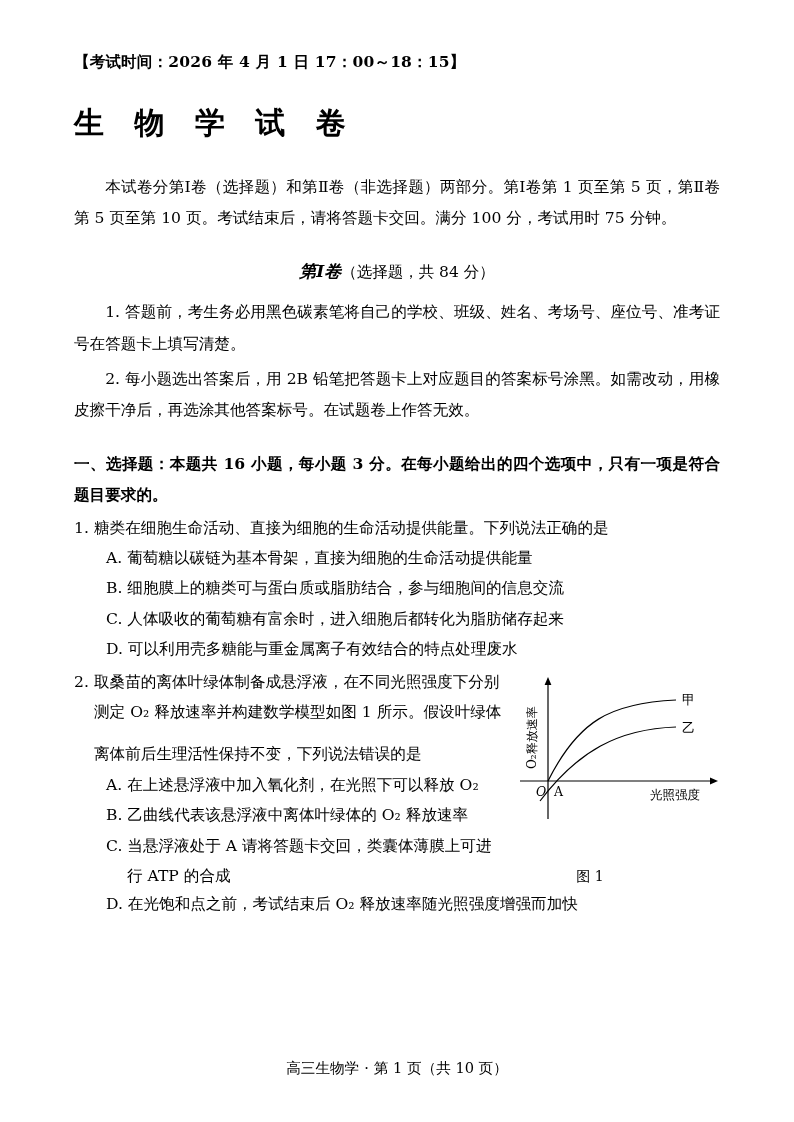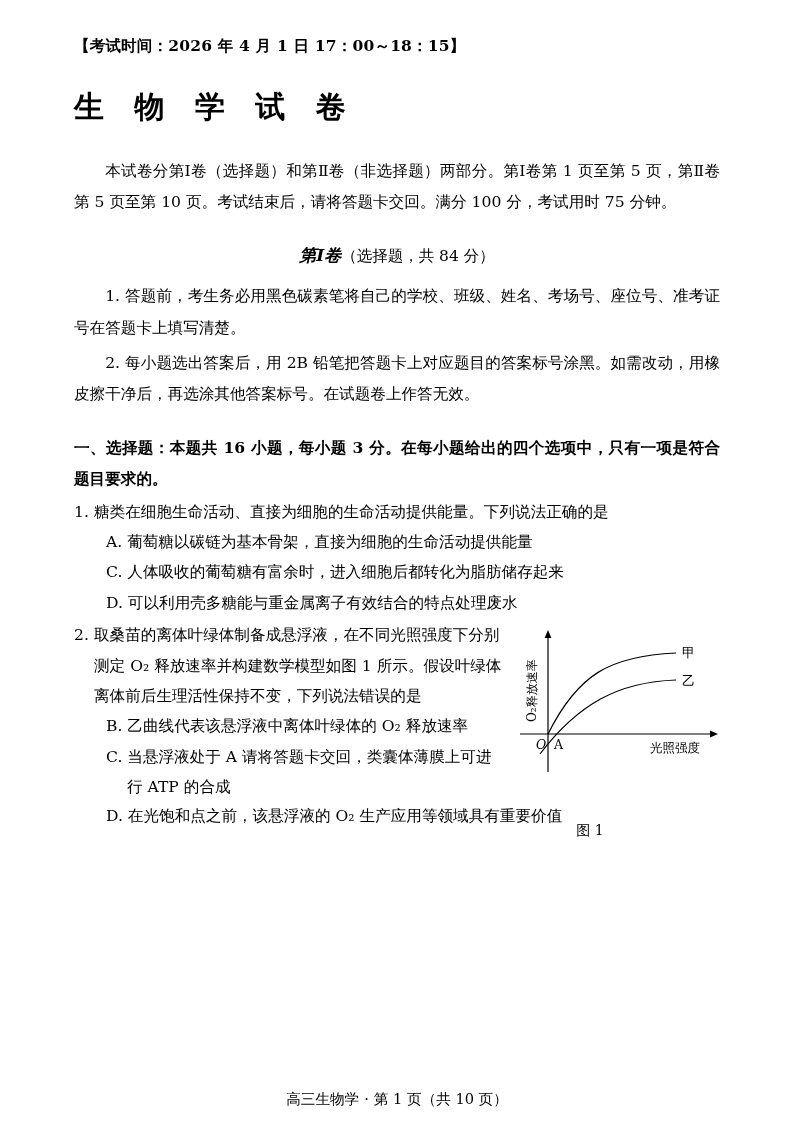--- a/index.html
+++ b/index.html
@@ -13,21 +13,21 @@
     font-family: "DejaVu Serif", "Liberation Serif", serif;
     color: #000000;
     position: relative;
     overflow: hidden;
   }
   .page {
     position: relative;
     width: 794px;
     height: 1122px;
     box-sizing: border-box;
-    padding: 36px 74px 0 74px;
+    padding: 52px 74px 0 74px;
   }
   .exam-time {
     font-size: 15.5px;
     font-weight: bold;
     letter-spacing: 0.2px;
     margin: 0 0 30px 0;
   }
   .doc-title {
     text-align: left;
     font-size: 30px;
@@ -110,21 +110,21 @@
   .fig-caption {
     text-align: center;
     font-size: 14px;
     margin-top: 4px;
     margin-right: 48px;
   }
   .footer {
     position: absolute;
     left: 0;
     right: 0;
-    bottom: 13px;
+    bottom: 44px;
     text-align: center;
     font-size: 14.6px;
   }
   .footer .dot {
     margin: 0 5px;
   }
 </style>
 </head>
 <body>
 
@@ -144,32 +144,34 @@
   <div class="para">2. 每小题选出答案后，用 2B 铅笔把答题卡上对应题目的答案标号涂黑。如需改动，用橡皮擦干净后，再选涂其他答案标号。在试题卷上作答无效。</div>
 
   <div class="q-head">一、选择题：本题共 16 小题，每小题 3 分。在每小题给出的四个选项中，只有一项是符合题目要求的。</div>
 
   <div class="question">
     <div class="q-stem">
       <span class="q-num">1.</span>
       <span class="q-text">糖类在细胞生命活动、直接为细胞的生命活动提供能量。下列说法正确的是</span>
     </div>
     <div class="opt">A. 葡萄糖以碳链为基本骨架，直接为细胞的生命活动提供能量</div>
+    <div class="opt">B. 细胞膜上的糖类可与蛋白质或脂肪结合，参与细胞间的信息交流</div>
     <div class="opt">C. 人体吸收的葡萄糖有富余时，进入细胞后都转化为脂肪储存起来</div>
     <div class="opt">D. 可以利用壳多糖能与重金属离子有效结合的特点处理废水</div>
   </div>
 
   <div class="question q2-wrap">
     <div class="q2-body">
       <div class="q-stem">
         <span class="q-num">2.</span>
         <span class="q-text">取桑苗的离体叶绿体制备成悬浮液，在不同光照强度下分别</span>
       </div>
       <div style="padding-left:20px;">测定 O₂ 释放速率并构建数学模型如图 1 所示。假设叶绿体</div>
-      <div style="padding-left:20px;">离体前后生理活性保持不变，下列说法错误的是</div>
+      <div style="padding-left:20px;margin-top:12px;">离体前后生理活性保持不变，下列说法错误的是</div>
+      <div class="opt">A. 在上述悬浮液中加入氧化剂，在光照下可以释放 O₂</div>
       <div class="opt">B. 乙曲线代表该悬浮液中离体叶绿体的 O₂ 释放速率</div>
       <div class="opt">C. 当悬浮液处于 A 请将答题卡交回，类囊体薄膜上可进</div>
       <div class="opt opt-ind">行 ATP 的合成</div>
     </div>
 
     <div class="figure">
       <svg width="228" height="180" viewBox="0 0 228 180">
 
         <line x1="48" y1="14" x2="48" y2="150" stroke="#000" stroke-width="1.2"></line>
         <polygon points="48,8 44.6,16 51.4,16" fill="#000"></polygon>
@@ -189,19 +191,19 @@
 
         <text x="54" y="127" font-family="DejaVu Serif, serif" font-size="12.5">A</text>
 
         <text x="182" y="35" font-family="DejaVu Serif, serif" font-size="13">甲</text>
         <text x="182" y="63" font-family="DejaVu Serif, serif" font-size="13">乙</text>
       </svg>
       <div class="fig-caption">图 1</div>
     </div>
   </div>
 
-  <div class="opt" style="padding-left:32px;margin-top:-2px;">D. 在光饱和点之前，该悬浮液的 O₂ 生产应用等领域具有重要价值</div>
+  <div class="opt" style="padding-left:32px;margin-top:-2px;">D. 在光饱和点之前，考试结束后 O₂ 释放速率随光照强度增强而加快</div>
 
   <div class="footer">
     <span>高三生物学</span><span class="dot">·</span><span>第 1 页（共 10 页）</span>
   </div>
 
 </div>
 
 </body></html>

